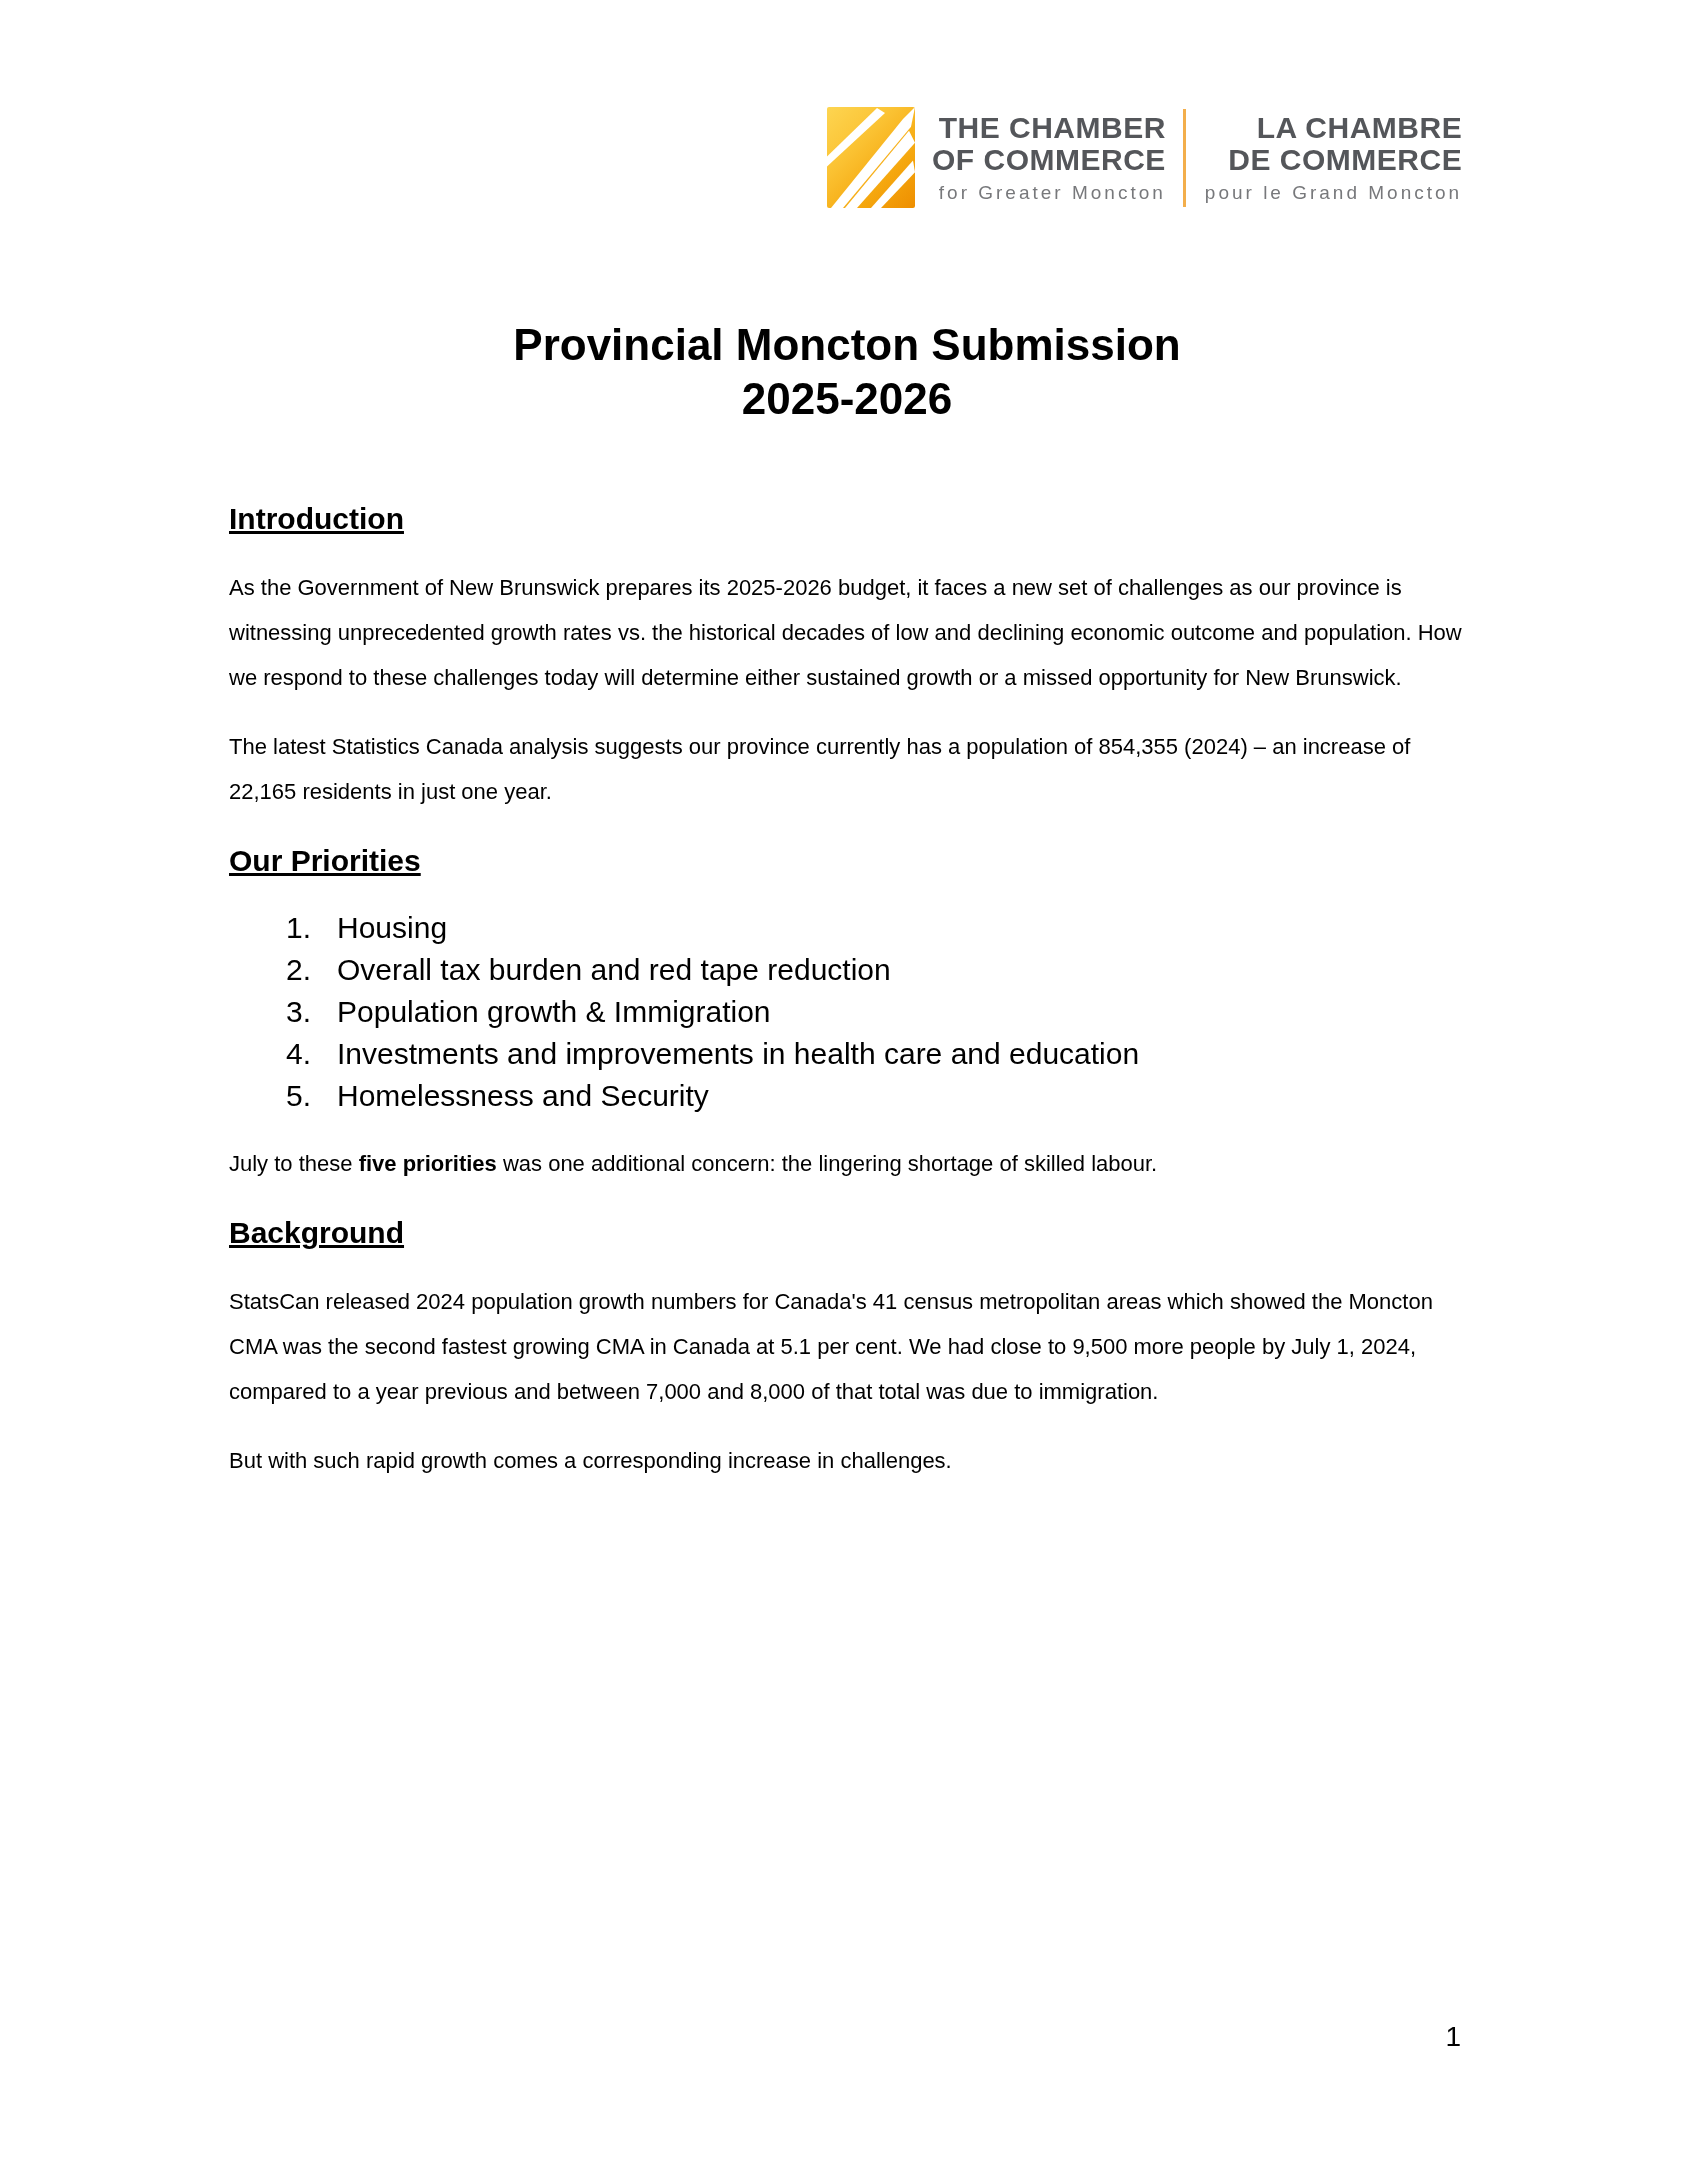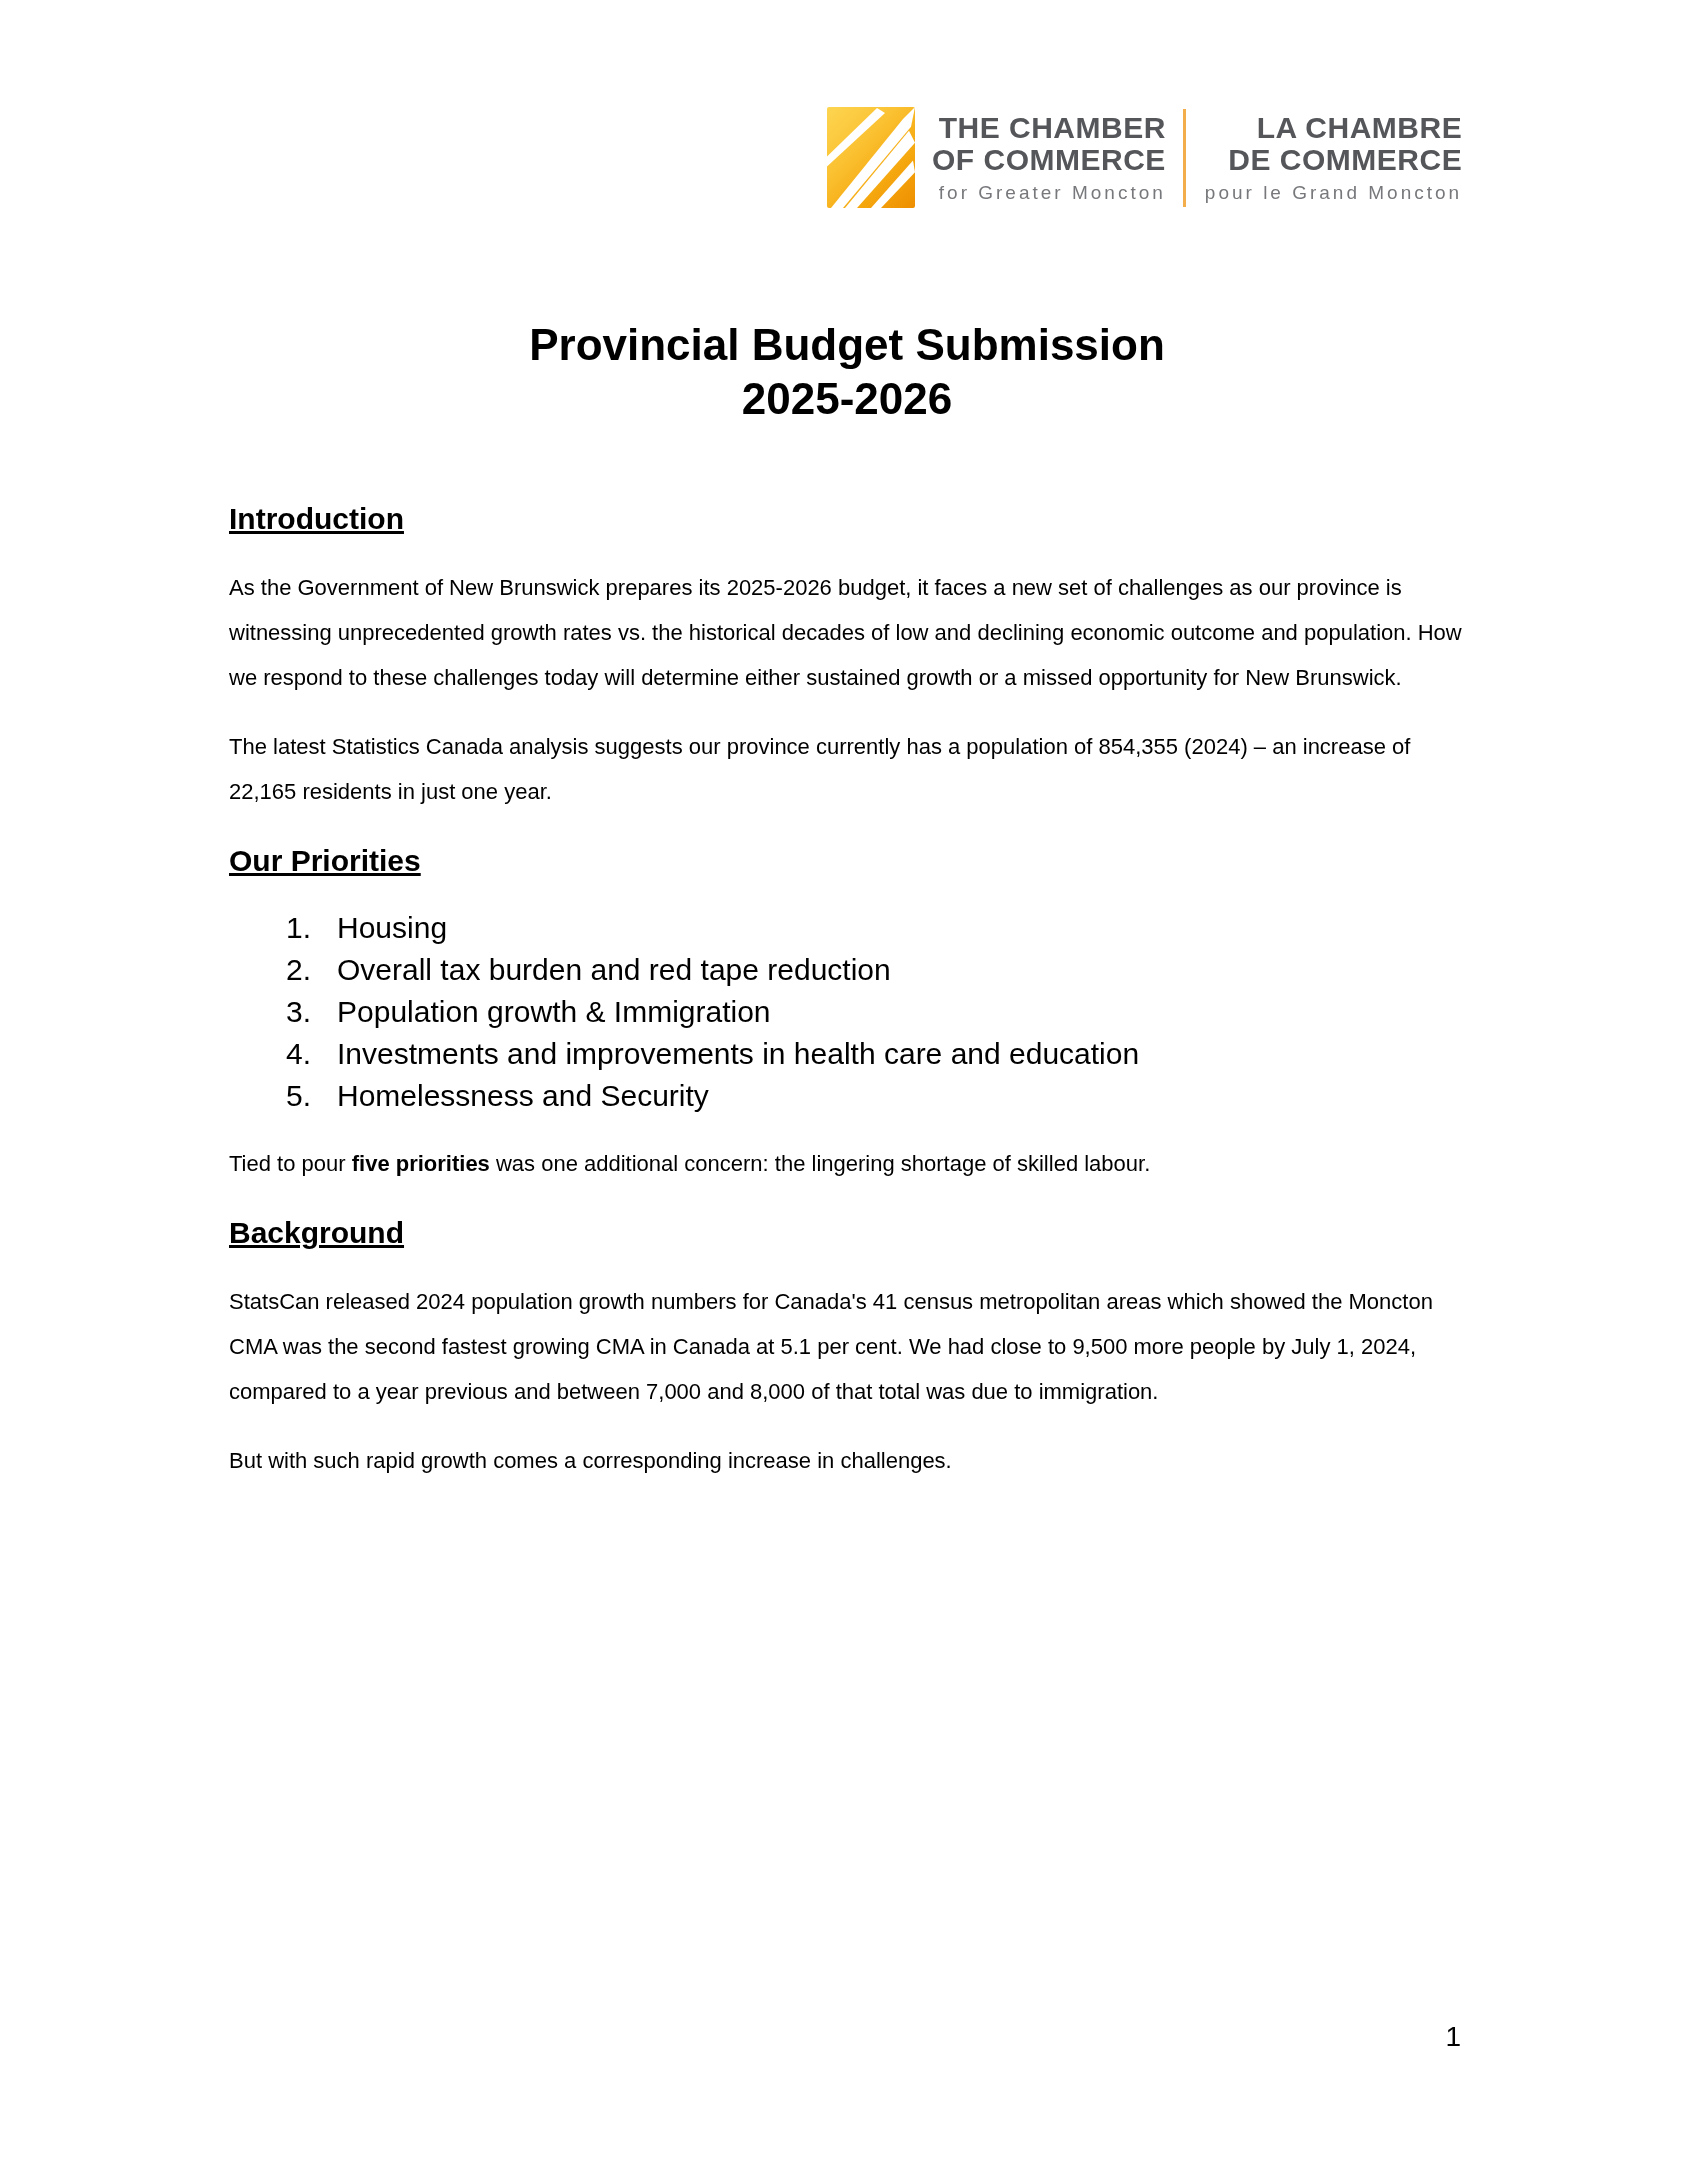--- a/index.html
+++ b/index.html
@@ -128,21 +128,21 @@
     <div class="logo-block logo-fr">
       <div class="logo-name">LA CHAMBRE</div>
       <div class="logo-name">DE COMMERCE</div>
       <div class="logo-tagline">pour le Grand Moncton</div>
     </div>
   </header>
 
   <main class="content">
 
     <h1 class="doc-title">
-      <span>Provincial Budget Submission</span><br>
+      <span>Provincial Moncton Submission</span><br>
       <span>2025-2026</span>
     </h1>
 
     <h2 class="heading first">Introduction</h2>
 
     <p class="para">As the Government of New Brunswick prepares its 2025-2026 budget, it faces a new set of challenges as our province is witnessing unprecedented growth rates vs. the historical decades of low and declining economic outcome and population. How we respond to these challenges today will determine either sustained growth or a missed opportunity for New Brunswick.</p>
 
     <p class="para">The latest Statistics Canada analysis suggests our province currently has a population of 854,355 (2024) – an increase of 22,165 residents in just one year.</p>
 
     <h2 class="heading">Our Priorities</h2>
@@ -164,21 +164,21 @@
       <li>
         <span class="marker">4.</span>
         <span class="text">Investments and improvements in health care and education</span>
       </li>
       <li>
         <span class="marker">5.</span>
         <span class="text">Homelessness and Security</span>
       </li>
     </ol>
 
-    <p class="para"><span>Tied to pour </span><strong>five priorities</strong><span> was one additional concern: the lingering shortage of skilled labour.</span></p>
+    <p class="para"><span>July to these </span><strong>five priorities</strong><span> was one additional concern: the lingering shortage of skilled labour.</span></p>
 
     <h2 class="heading regular">Background</h2>
 
     <p class="para">StatsCan released 2024 population growth numbers for Canada's 41 census metropolitan areas which showed the Moncton CMA was the second fastest growing CMA in Canada at 5.1 per cent. We had close to 9,500 more people by July 1, 2024, compared to a year previous and between 7,000 and 8,000 of that total was due to immigration.</p>
 
     <p class="para">But with such rapid growth comes a corresponding increase in challenges.</p>
 
 
   </main>
 

